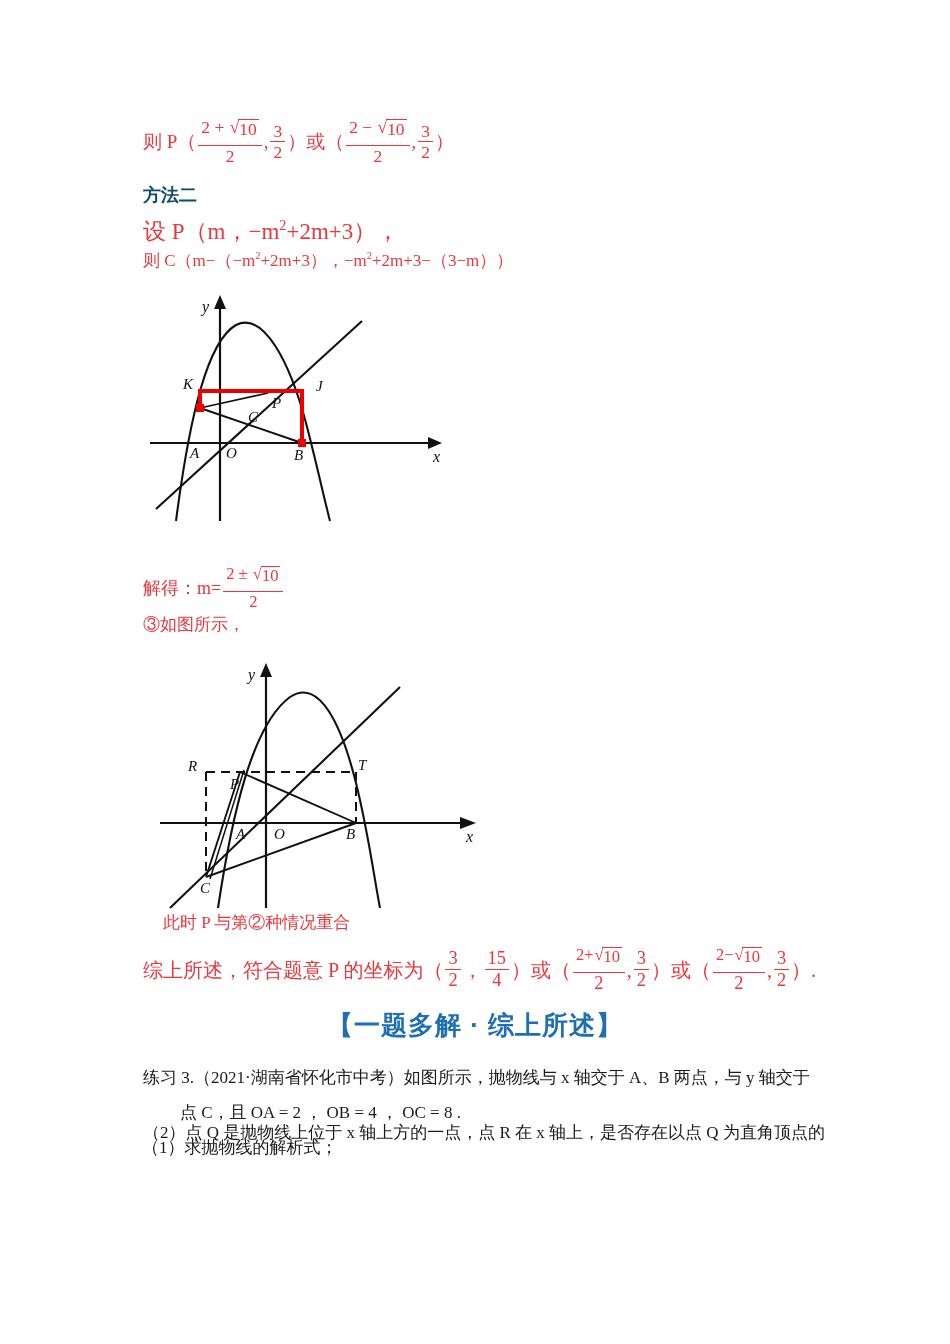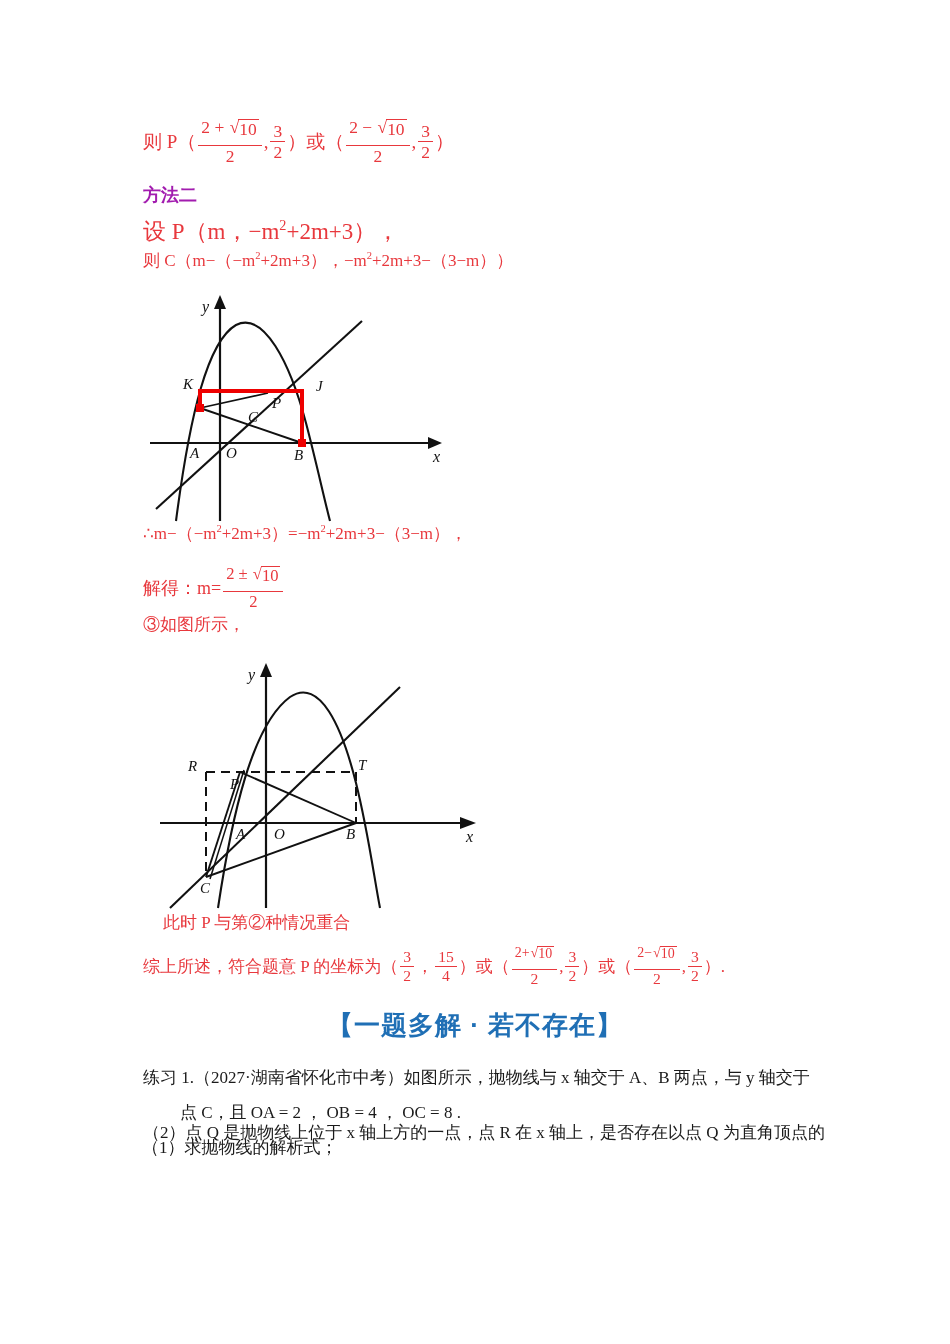--- a/index.html
+++ b/index.html
@@ -21,21 +21,21 @@
     width: 769px; height: 1344px;
   }
 
   
   .line {
     position: absolute;
     white-space: nowrap;
     line-height: 1.0;
   }
   .red   { color: #e8383d; }
-  .blue  { color: #a21caf; }
+  .blue  { color: #0c4a6e; }
 
   .serif { font-family: "Liberation Serif", "DejaVu Serif", serif; }
   .sans  { font-family: "Liberation Sans", "DejaVu Sans", sans-serif; }
 
   
   .mrow {
     display: inline-flex;
     align-items: center;
     vertical-align: middle;
   }
@@ -180,23 +180,20 @@
     <div class="fig-label" style="left:283px; top:156px; font-size:16px;">x</div>
     <div class="fig-label" style="left:33px; top:84px; font-size:15px;">K</div>
     <div class="fig-label" style="left:166px; top:86px; font-size:15px;">J</div>
     <div class="fig-label" style="left:122px; top:103px; font-size:15px;">P</div>
     <div class="fig-label" style="left:98px; top:117px; font-size:15px;">C</div>
     <div class="fig-label" style="left:40px; top:153px; font-size:15px;">A</div>
     <div class="fig-label" style="left:76px; top:153px; font-size:15px;">O</div>
     <div class="fig-label" style="left:144px; top:155px; font-size:15px;">B</div>
   </div>
 
-  <div class="line red serif" style="left:143px; top:525px; font-size:17px;">
-    ∴m−（−m<sup class="sup">2</sup>+2m+3）=−m<sup class="sup">2</sup>+2m+3−（3−m），
-  </div>
 
   <div class="line red serif" style="left:143px; top:565px; font-size:18px;">
     <span class="mrow">
       <span>解得：m=</span>
       <span class="frac">
         <span class="num">2&nbsp;±&nbsp;<span class="sqrt">
               <span class="radical">√</span>
               <span class="radicand">10</span>
             </span></span>
         <span class="den">2</span>
@@ -238,21 +235,21 @@
     <div class="fig-label" style="left:198px; top:103px; font-size:15px;">T</div>
     <div class="fig-label" style="left:70px; top:122px; font-size:15px;">P</div>
     <div class="fig-label" style="left:76px; top:172px; font-size:15px;">A</div>
     <div class="fig-label" style="left:114px; top:172px; font-size:15px;">O</div>
     <div class="fig-label" style="left:186px; top:172px; font-size:15px;">B</div>
     <div class="fig-label" style="left:40px; top:226px; font-size:15px;">C</div>
   </div>
 
   <div class="line red serif" style="left:143px; top:914px; font-size:17px;margin-left:20px;">此时 P 与第②种情况重合</div>
 
-  <div class="line red serif" style="left:143px; top:946px; font-size:17px;">
+  <div class="line red serif" style="left:143px; top:946px; font-size:20px;">
     <span class="mrow">
       <span>综上所述，符合题意 P 的坐标为（</span>
       <span class="frac">
         <span class="num">3</span>
         <span class="den">2</span>
       </span>
       <span>，</span>
       <span class="frac">
         <span class="num">15</span>
         <span class="den">4</span>
@@ -280,23 +277,23 @@
       </span>
       <span>,</span>
       <span class="frac">
         <span class="num">3</span>
         <span class="den">2</span>
       </span>
       <span>）.</span>
     </span>
   </div>
 
-  <div class="section-heading" style="top:1008px; font-size:26px;">【一题多解 · 若不存在】</div>
-
-  <div class="para serif" style="left:143px; top:1066px; font-size:17px;">练习 1.（2027·湖南省怀化市中考）如图所示，抛物线与 x 轴交于 A、B 两点，与 y 轴交于</div>
+  <div class="section-heading" style="top:1008px; font-size:26px;">【一题多解 · 综上所述】</div>
+
+  <div class="para serif" style="left:143px; top:1066px; font-size:17px;">练习 3.（2021·湖南省怀化市中考）如图所示，抛物线与 x 轴交于 A、B 两点，与 y 轴交于</div>
 
   <div class="para serif" style="left:143px; top:1101px; font-size:17px;margin-left:37px;">点 C，且 OA = 2 ， OB = 4 ， OC = 8 .</div>
 
   <div class="para serif" style="left:142px; top:1136px; font-size:17px;">（1）求抛物线的解析式；</div>
 
   <div class="para serif" style="left:143px; top:1121px; font-size:17px;">（2）点 Q 是抛物线上位于 x 轴上方的一点，点 R 在 x 轴上，是否存在以点 Q 为直角顶点的</div>
 
 
 </div>
 

